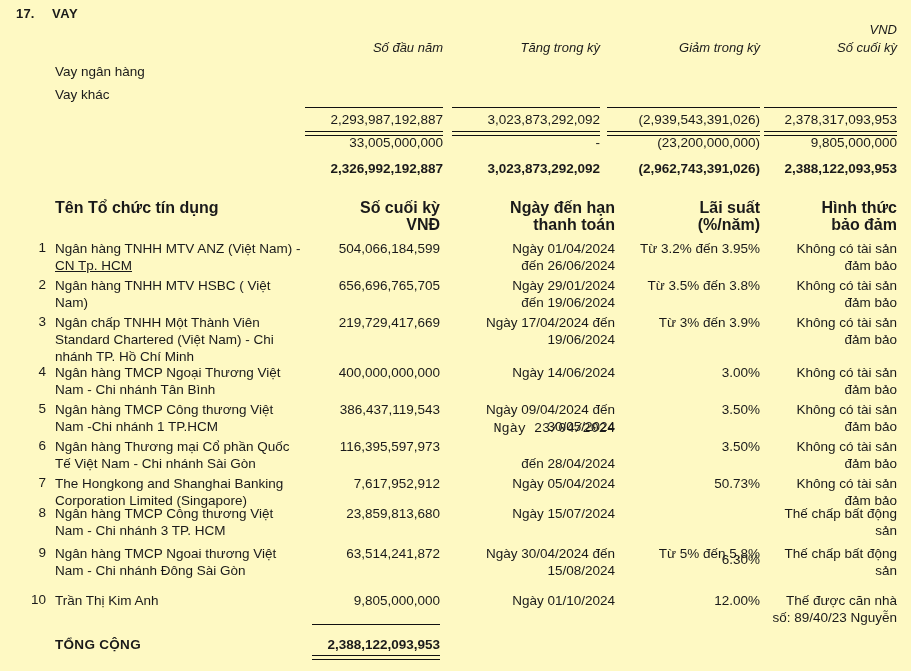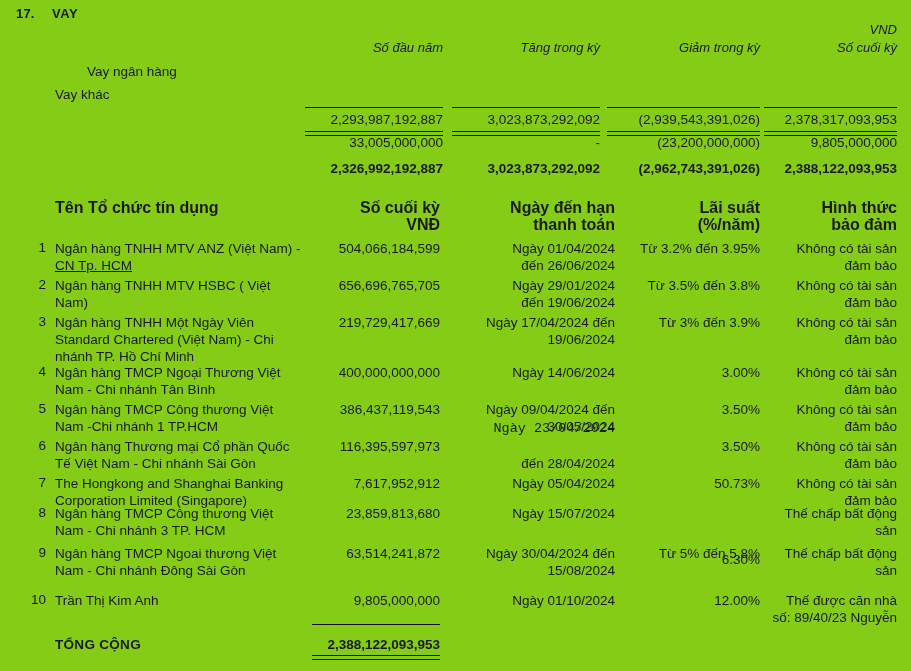--- a/index.html
+++ b/index.html
@@ -9,21 +9,21 @@
   }
   body {
     font-family: "Liberation Sans", sans-serif;
     color: #1a1a1a;
     -webkit-font-smoothing: antialiased;
   }
   .page {
     position: relative;
     width: 911px;
     height: 671px;
-    background: #84cc16;
+    background: #fef9c3;
     overflow: hidden;
   }
 
   
   .abs { position: absolute; }
   .r { text-align: right; }
   .l { text-align: left; }
   .b { font-weight: bold; }
 
   
@@ -112,21 +112,21 @@
 
   <div>
 
     <div class="abs sum-unit">VND</div>
 
     <div class="abs sum-head" style="left:283px;width:160px;">Số đầu năm</div>
     <div class="abs sum-head" style="left:450px;width:150px;">Tăng trong kỳ</div>
     <div class="abs sum-head" style="left:605px;width:155px;">Giảm trong kỳ</div>
     <div class="abs sum-head" style="left:762px;width:135px;">Số cuối kỳ</div>
 
-    <div class="abs sum-rowlabel" style="top:64px;margin-left:32px;">Vay ngân hàng</div>
+    <div class="abs sum-rowlabel" style="top:64px;">Vay ngân hàng</div>
     <div class="abs sum-cell" style="top:64px;left:283px;width:160px;">2,293,987,192,887</div>
     <div class="abs sum-cell" style="top:64px;left:440px;width:160px;">3,023,873,292,092</div>
     <div class="abs sum-cell" style="top:64px;left:595px;width:165px;">(2,939,543,391,026)</div>
     <div class="abs sum-cell" style="top:64px;left:742px;width:155px;">2,378,317,093,953</div>
 
     <div class="abs sum-rowlabel" style="top:87px;">Vay khác</div>
     <div class="abs sum-cell" style="top:87px;left:283px;width:160px;">33,005,000,000</div>
     <div class="abs sum-cell" style="top:87px;left:440px;width:160px;">-</div>
     <div class="abs sum-cell" style="top:87px;left:595px;width:165px;">(23,200,000,000)</div>
     <div class="abs sum-cell" style="top:87px;left:742px;width:155px;">9,805,000,000</div>
@@ -183,21 +183,21 @@
       <div class="abs cell r" style="left:300px;top:277px;width:140px;">656,696,765,705</div>
       <div class="abs cell r" style="left:450px;top:277px;width:165px;">Ngày  29/01/2024</div>
       <div class="abs cell r" style="left:450px;top:294px;width:165px;">đến 19/06/2024</div>
       <div class="abs cell r" style="left:615px;top:277px;width:145px;">Từ 3.5% đến 3.8%</div>
       <div class="abs cell r" style="left:770px;top:277px;width:127px;">Không có tài sản</div>
       <div class="abs cell r" style="left:770px;top:294px;width:127px;">đảm bảo</div>
     </div>
 
     <div>
       <div class="abs idx" style="left:24px;top:314px;">3</div>
-      <div class="abs cell l" style="left:55px;top:314px;width:255px;">Ngân hàng TNHH Một Ngày Viên</div>
+      <div class="abs cell l" style="left:55px;top:314px;width:255px;">Ngân chấp TNHH Một Thành Viên</div>
       <div class="abs cell l" style="left:55px;top:331px;width:255px;">Standard Chartered (Việt Nam) - Chi</div>
       <div class="abs cell l" style="left:55px;top:348px;width:255px;">nhánh TP. Hồ Chí Minh</div>
       <div class="abs cell r" style="left:300px;top:314px;width:140px;">219,729,417,669</div>
       <div class="abs cell r" style="left:450px;top:314px;width:165px;">Ngày 17/04/2024 đến</div>
       <div class="abs cell r" style="left:450px;top:331px;width:165px;">19/06/2024</div>
       <div class="abs cell r" style="left:615px;top:314px;width:145px;">Từ 3% đến 3.9%</div>
       <div class="abs cell r" style="left:770px;top:314px;width:127px;">Không có tài sản</div>
       <div class="abs cell r" style="left:770px;top:331px;width:127px;">đảm bảo</div>
     </div>
 

